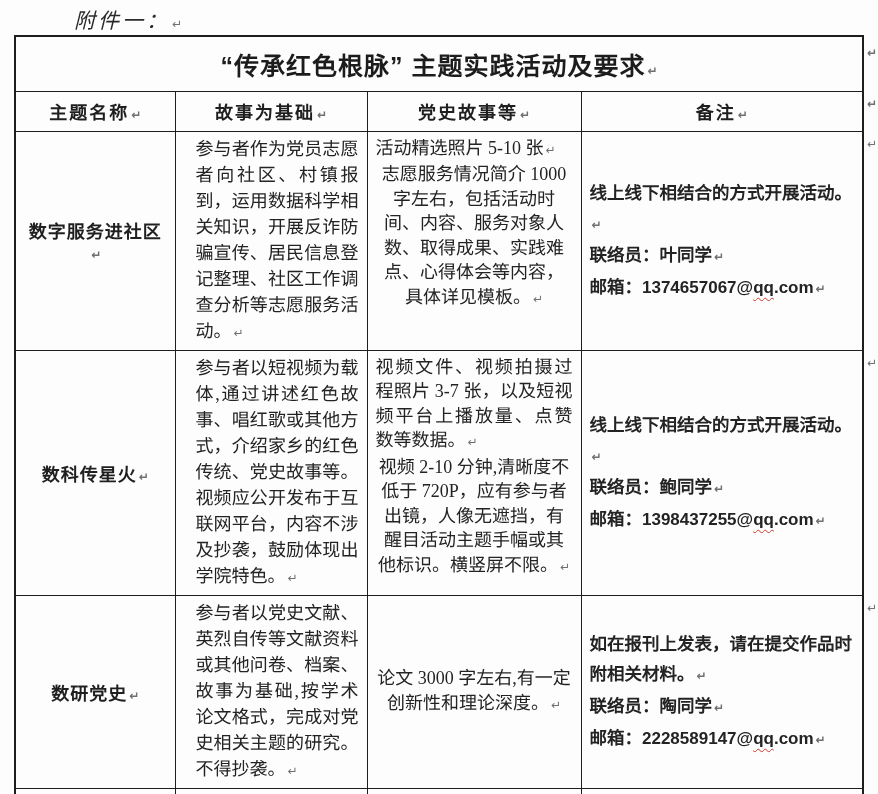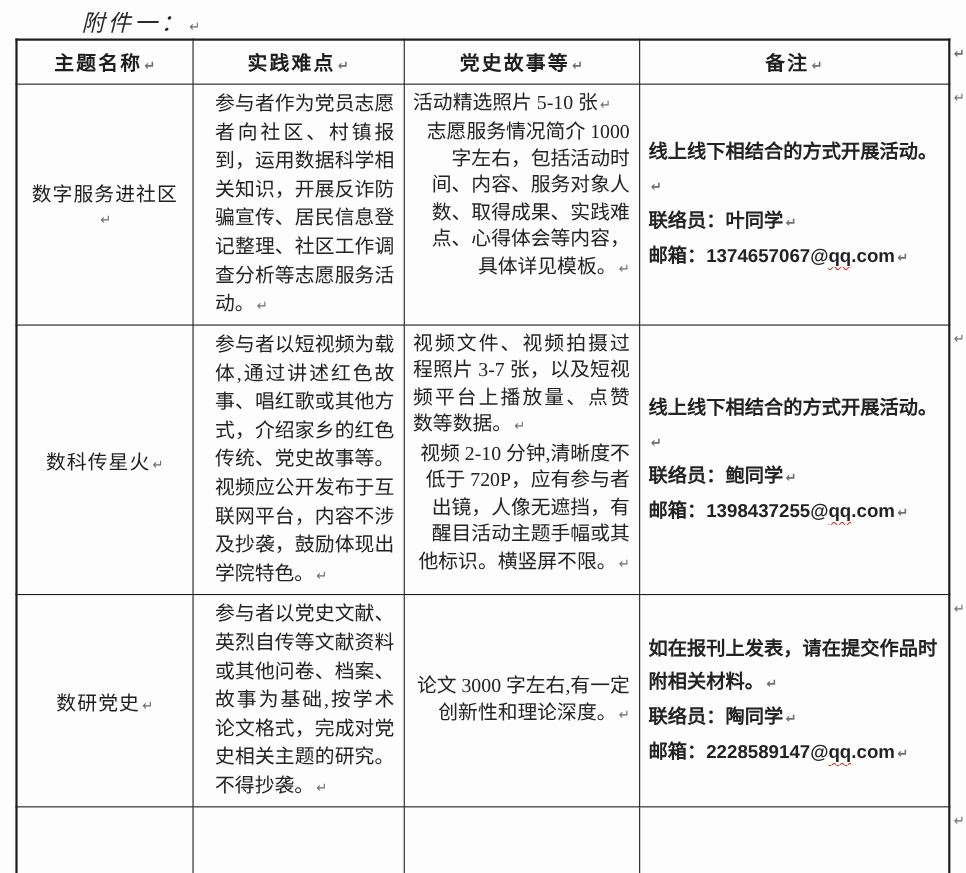--- a/index.html
+++ b/index.html
@@ -35,30 +35,30 @@
   .title-cell{
     text-align:center;
     font-family:"Liberation Sans","DejaVu Sans",sans-serif;
     font-weight:600;font-size:25px;color:#1c1c1c;letter-spacing:1px;
   }
   .head-cell{
     text-align:center;font-weight:bold;font-size:18px;letter-spacing:2px;
     color:#1f1f1f;
   }
   .theme-cell{
-    text-align:center;font-weight:normal;font-size:18px;letter-spacing:1px;
+    text-align:center;font-weight:bold;font-size:18px;letter-spacing:1px;
     color:#1f1f1f;
   }
   .content-cell p,.submission-cell p,.remark-cell p{margin:0;}
   .content-cell{font-size:18px;}
   .content-cell p{line-height:26px;text-align:justify;margin-left:12px;}
   tr.r4 .content-cell p{line-height:34px;}
   .submission-cell{font-size:18px;}
   .submission-cell p{line-height:24.5px;text-align:justify;}
-  .submission-cell p:last-child{text-align:right;}
+  .submission-cell p:last-child{text-align:center;}
   .remark-cell{font-size:17.5px;padding:4px 5px 4px 9px;}
   .remark-cell p{line-height:30px;font-weight:bold;}
   .va-top{vertical-align:top !important;}
   .latin{font-family:"Liberation Sans","DejaVu Sans",sans-serif;font-size:17px;}
   .wavy{
     text-decoration:underline wavy #d23a2a;
     text-decoration-thickness:1px;text-underline-offset:4px;
     text-decoration-skip-ink:none;
   }
   .row-mark{
@@ -75,27 +75,33 @@
 
 <table class="main-table">
   <colgroup>
     <col style="width:160px">
       <col style="width:192px">
       <col style="width:214px">
       <col style="width:282px">
   </colgroup>
 
   <tbody>
+      <tr class="r-title">
+    <td colspan="4" class="title-cell">
+      <span>“传承红色根脉” 主题实践活动及要求</span><span class="pilcrow">↵</span>
+      <span class="pilcrow row-mark">↵</span>
+    </td>
+  </tr>
 
   <tr class="r-head">
     <td class="head-cell">
       <span>主题名称</span><span class="pilcrow">↵</span>
     </td>
     <td class="head-cell">
-      <span>实践难点</span><span class="pilcrow">↵</span>
+      <span>故事为基础</span><span class="pilcrow">↵</span>
     </td>
     <td class="head-cell">
       <span>党史故事等</span><span class="pilcrow">↵</span>
     </td>
     <td class="head-cell">
       <span>备注</span><span class="pilcrow">↵</span>
       <span class="pilcrow row-mark">↵</span>
     </td>
   </tr>
 

